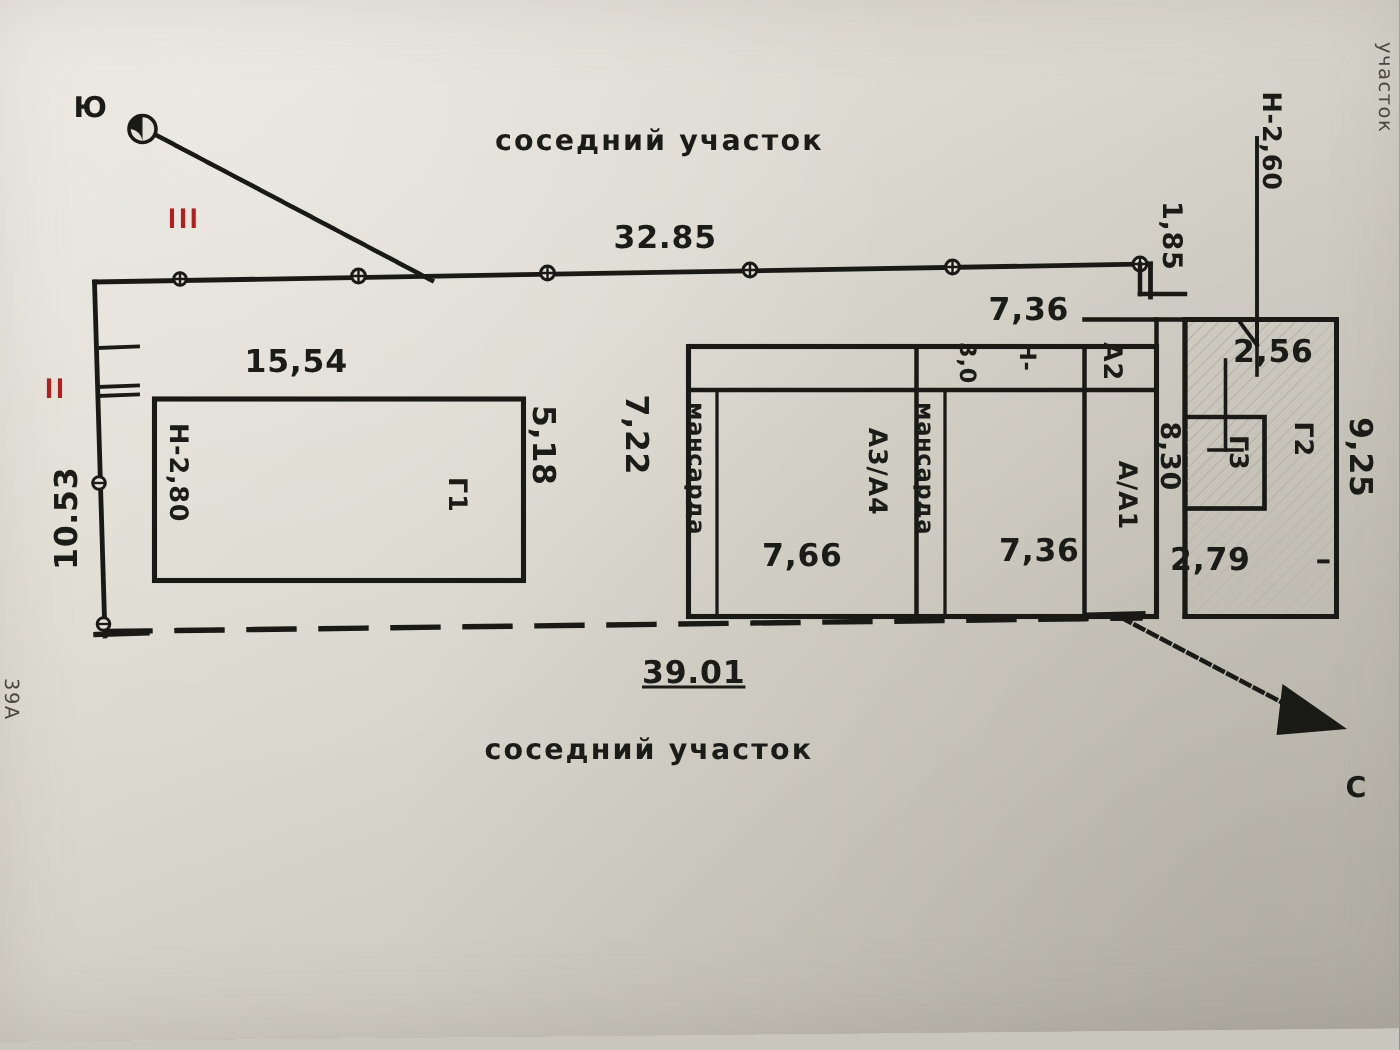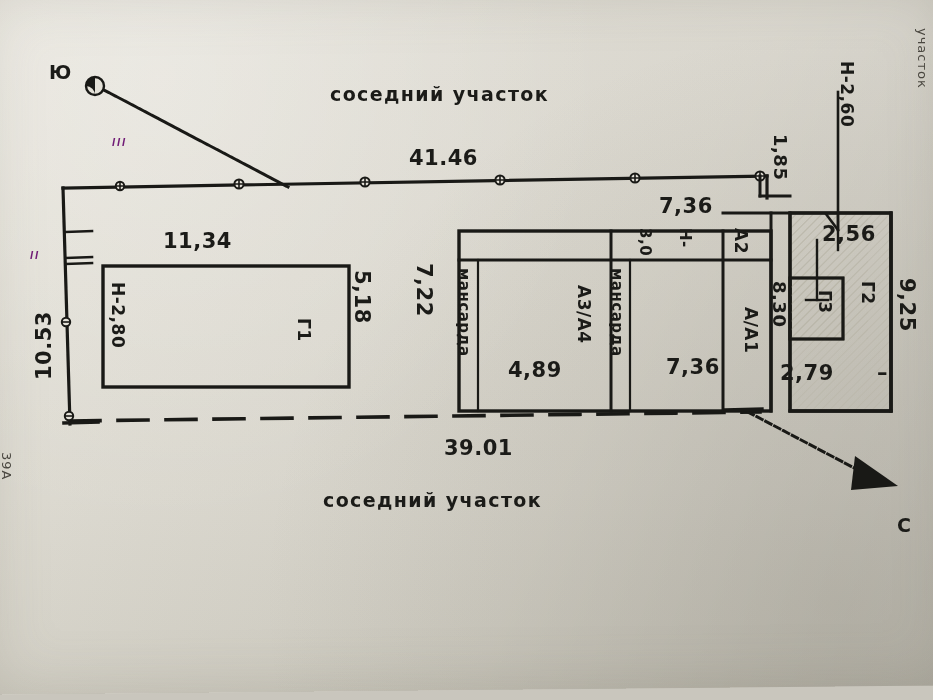--- a/index.html
+++ b/index.html
@@ -49,21 +49,21 @@
     line-height: 1;
     letter-spacing: 0.5px;
   }
   .num      { font-size: 21px; font-weight: 600; }
   .num-sm   { font-size: 18px; font-weight: 600; }
   .cap      { font-size: 19px; font-weight: 700; letter-spacing: 1.4px; }
   .room     { font-size: 17px; font-weight: 600; }
   .room-sm  { font-size: 15px; font-weight: 600; }
   .rot90    { transform: rotate(90deg); transform-origin: left top; }
   .rot270   { transform: rotate(-90deg); transform-origin: left top; }
-  .marker   { position:absolute; color:#701a75; font-size:11px; font-weight:700; letter-spacing:2px;font-style:italic;}
+  .marker   { position:absolute; color:#b91c1c; font-size:19px; font-weight:700; letter-spacing:2px;}
   .edgetext {
     position:absolute;
     color:#4a4740;
     font-size:13px;
     font-family:"DejaVu Sans", sans-serif;
     letter-spacing:1px;
   }
 </style>
 </head>
 <body>
@@ -170,36 +170,36 @@
 
     </g>
   </svg>
 
   <div class="lbl cap" style="left:49px; top:63px;">Ю</div>
   <div class="lbl cap" style="left:897px; top:516px;">С</div>
 
   <div class="lbl cap" style="left:330px; top:85px;">соседний участок</div>
   <div class="lbl cap" style="left:323px; top:491px;">соседний участок</div>
 
-  <div class="lbl num" style="left:409px; top:148px;">41.46</div>
-  <div class="lbl num" style="left:444px; top:438px;">39.01</div>
+  <div class="lbl num" style="left:409px; top:148px;">32.85</div>
+  <div class="lbl num" style="left:428px; top:438px;text-decoration:underline;">39.01</div>
   <div class="lbl num rot270" style="left:34px; top:380px;">10.53</div>
   <div class="lbl num rot90" style="left:917px; top:278px;">9,25</div>
 
   <div class="marker" style="left:112px; top:136px;">III</div>
   <div class="marker" style="left:30px; top:249px;">II</div>
 
-  <div class="lbl num" style="left:163px; top:231px;">11,34</div>
+  <div class="lbl num" style="left:163px; top:231px;">15,54</div>
   <div class="lbl num rot90" style="left:372px; top:270px;">5,18</div>
   <div class="lbl room rot90" style="left:126px; top:282px;">Н-2,80</div>
   <div class="lbl room rot90" style="left:312px; top:318px;">Г1</div>
 
   <div class="lbl num rot90" style="left:434px; top:263px;">7,22</div>
   <div class="lbl room-sm rot90" style="left:471px; top:268px;">мансарда</div>
-  <div class="lbl num" style="left:508px; top:360px;">4,89</div>
+  <div class="lbl num" style="left:508px; top:360px;">7,66</div>
   <div class="lbl room rot90" style="left:592px; top:285px;">А3/А4</div>
 
   <div class="lbl num" style="left:659px; top:196px;">7,36</div>
   <div class="lbl room-sm rot90" style="left:652px; top:228px;">3,0</div>
   <div class="lbl room-sm rot90" style="left:692px; top:228px;">Н-</div>
   <div class="lbl room-sm rot90" style="left:624px; top:268px;">мансарда</div>
   <div class="lbl num" style="left:666px; top:357px;">7,36</div>
   <div class="lbl room rot90" style="left:759px; top:307px;">А/А1</div>
   <div class="lbl num-sm rot90" style="left:788px; top:281px;">8,30</div>
 

